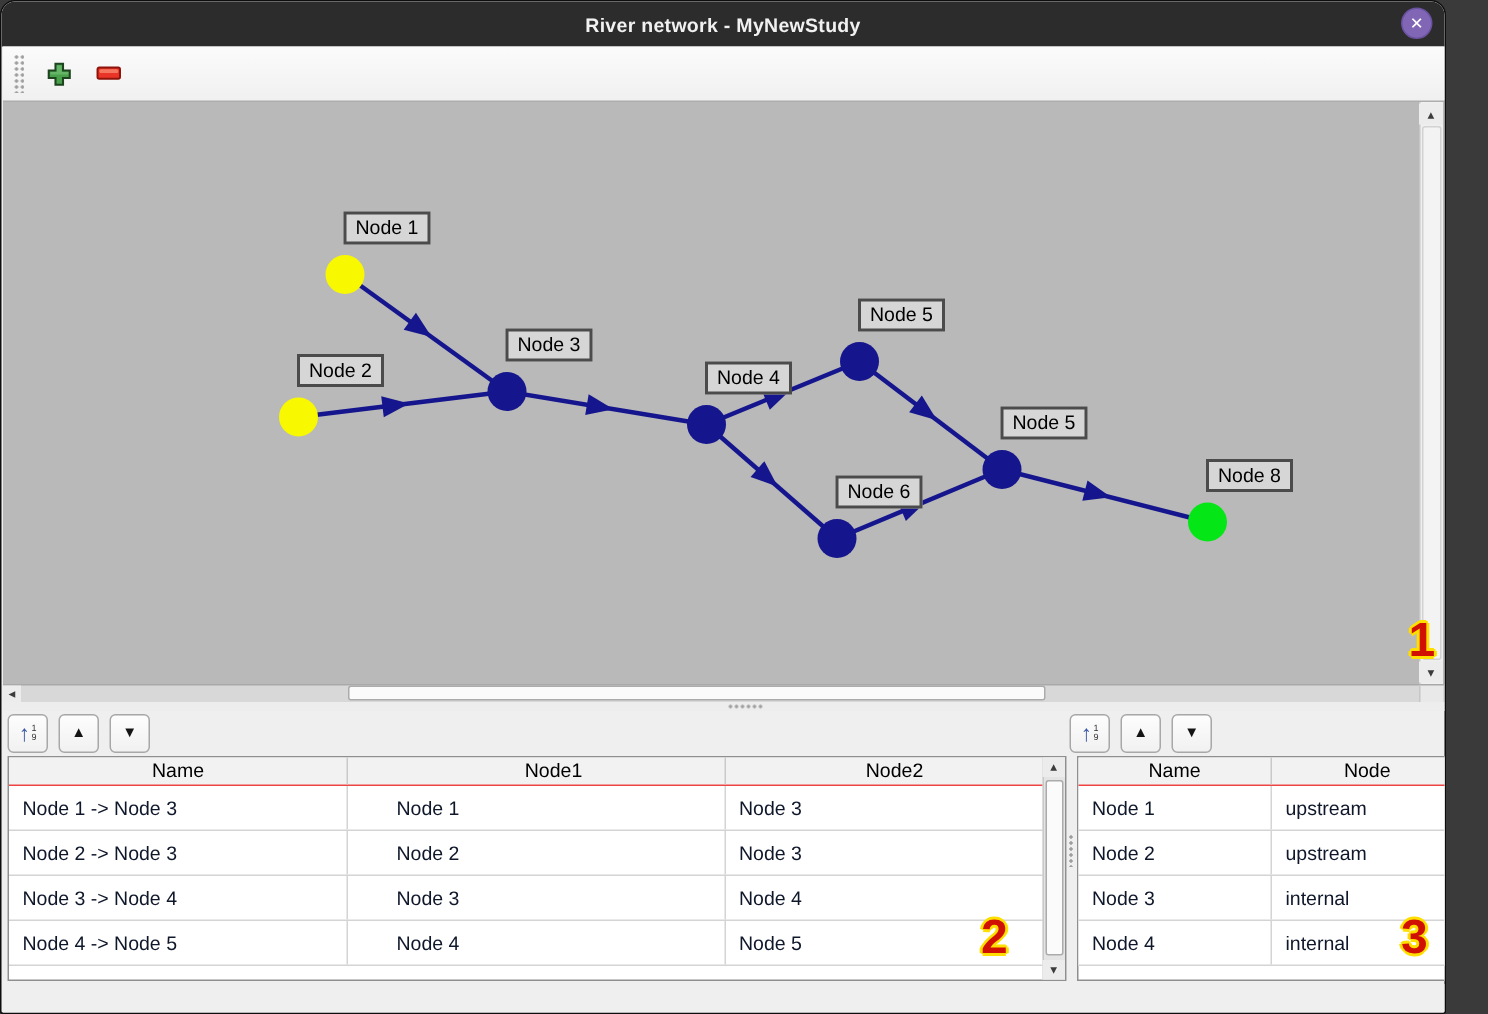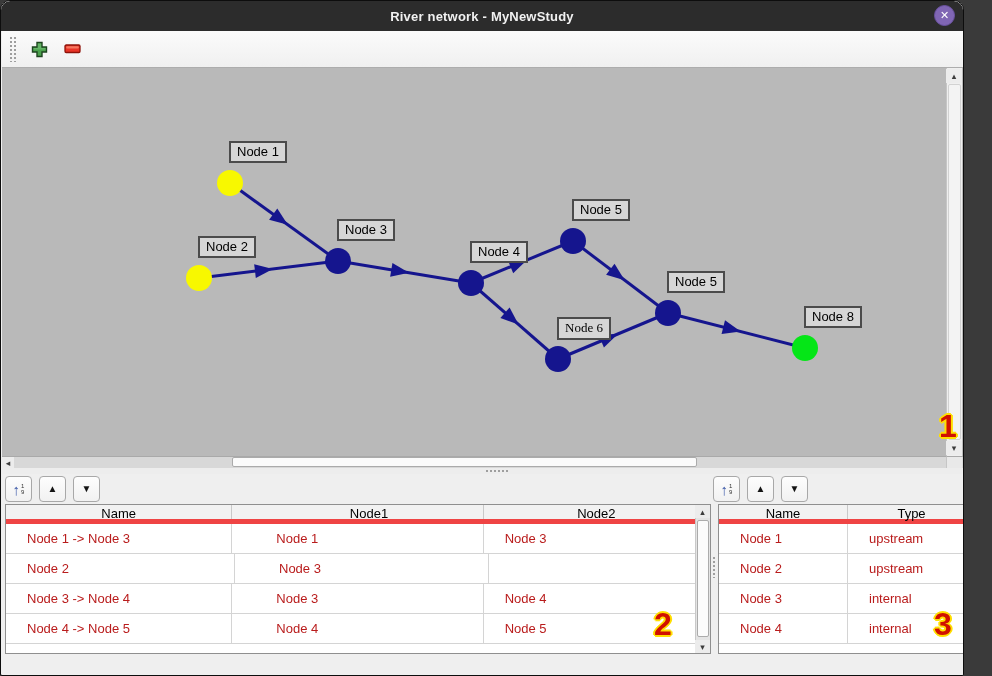--- a/index.html
+++ b/index.html
@@ -61,25 +61,25 @@
             cursor:pointer; }
   .tri-glyph { font-size:10px; color:#141414; line-height:1; }
   .sort-ico { display:flex; align-items:center; line-height:1; }
   .sort-ico .arr { color:#3e5ba9; font-size:15px; font-weight:bold; }
   .sort-ico .digits { display:flex; flex-direction:column; font-size:6px; color:#333; margin-left:1px; }
 
   
   .table { position:absolute; top:30px; background:#fff; border:1px solid #8f8f8f; }
   .tbl-left  { left:3px; width:706px; height:150px; }
   .tbl-right { left:1px; width:273px; height:150px; }
-  .thead { display:flex; height:19px; background:#f2f2f2; border-bottom:5px solid #ef4444; }
+  .thead { display:flex; height:19px; background:#f2f2f2; border-bottom:1px solid #ef4444; }
   .hcell { font-size:13px; text-align:center; line-height:18px; border-right:1px solid #c9c9c9; color:#000; }
   .trow { display:flex; height:30px; border-bottom:1px solid #d4d4d4; background:#fff; }
-  .tcell { font-size:13px; line-height:29px; padding-left:21px; border-right:1px solid #d4d4d4;
-           white-space:nowrap; overflow:hidden; color:#b91c1c; }
+  .tcell { font-size:13px; line-height:29px; padding-left:9px; border-right:1px solid #d4d4d4;
+           white-space:nowrap; overflow:hidden; color:#0f172a; }
   .tbl-left  .hcell:nth-child(1), .tbl-left  .tcell:nth-child(1) { width:229px; }
   .tbl-left  .hcell:nth-child(2), .tbl-left  .tcell:nth-child(2) { width:231px;margin-left:23px; }
   .tbl-left  .hcell:nth-child(3), .tbl-left  .tcell:nth-child(3) { width:229px; }
   .tbl-right .hcell:nth-child(1), .tbl-right .tcell:nth-child(1) { width:129px; }
   .tbl-right .hcell:nth-child(2), .tbl-right .tcell:nth-child(2) { width:128px; }
   .tscroll { position:absolute; right:0; top:0; width:15px; height:148px; background:#e4e4e4;
              border-left:1px solid #c9c9c9; }
   .tscroll .sb-arrow { width:15px; height:13px; left:-1px; }
 
   
@@ -149,21 +149,21 @@
         <circle cx="556" cy="291" r="13" fill="#15158e"></circle>
         <circle cx="666" cy="245" r="13" fill="#15158e"></circle>
         <circle cx="803" cy="280" r="13" fill="#05e617"></circle>
       </svg>
     <div id="net-labels">
         <div class="node-label" style="left: 227px; top: 73px;">Node 1</div>
         <div class="node-label" style="left: 196px; top: 168px;">Node 2</div>
         <div class="node-label" style="left: 335px; top: 151px;">Node 3</div>
         <div class="node-label" style="left: 468px; top: 173px;">Node 4</div>
         <div class="node-label" style="left: 570px; top: 131px;">Node 5</div>
-        <div class="node-label" style="left: 555px; top: 249px; font-family: Liberation Serif, serif;">Node 6</div>
+        <div class="node-label" style="left: 555px; top: 249px;">Node 6</div>
         <div class="node-label" style="left: 665px; top: 203px;">Node 5</div>
         <div class="node-label" style="left: 802px; top: 238px;">Node 8</div>
       </div>
   </div>
   <div class="annot annot-1">1</div>
 
   <div class="vscroll">
     <span class="sb-arrow" style="top:1px;">▴</span>
     <span class="sb-thumb" style="left:1px; top:16px; width:13px; height:356px; background:#f3f3f3; border-color:#d2d2d2;"></span>
     <span class="sb-arrow" style="bottom:1px;">▾</span>
@@ -204,20 +204,21 @@
           <span class="hcell">Node1</span>
           <span class="hcell">Node2</span>
         </div>
       <div class="tbody">
           <div class="trow">
             <span class="tcell">Node 1 -&gt; Node 3</span>
             <span class="tcell">Node 1</span>
             <span class="tcell">Node 3</span>
           </div>
           <div class="trow">
+            <span class="tcell">Node 2 -&gt; Node 3</span>
             <span class="tcell">Node 2</span>
             <span class="tcell">Node 3</span>
           </div>
           <div class="trow">
             <span class="tcell">Node 3 -&gt; Node 4</span>
             <span class="tcell">Node 3</span>
             <span class="tcell">Node 4</span>
           </div>
           <div class="trow">
             <span class="tcell">Node 4 -&gt; Node 5</span>
@@ -252,21 +253,21 @@
       <span class="sq-btn">
         <span class="tri-glyph">▲</span>
       </span>
       <span class="sq-btn">
         <span class="tri-glyph">▼</span>
       </span>
     </div>
     <div class="table tbl-right">
       <div class="thead">
           <span class="hcell">Name</span>
-          <span class="hcell">Type</span>
+          <span class="hcell">Node</span>
         </div>
       <div class="tbody">
           <div class="trow">
             <span class="tcell">Node 1</span>
             <span class="tcell">upstream</span>
           </div>
           <div class="trow">
             <span class="tcell">Node 2</span>
             <span class="tcell">upstream</span>
           </div>

